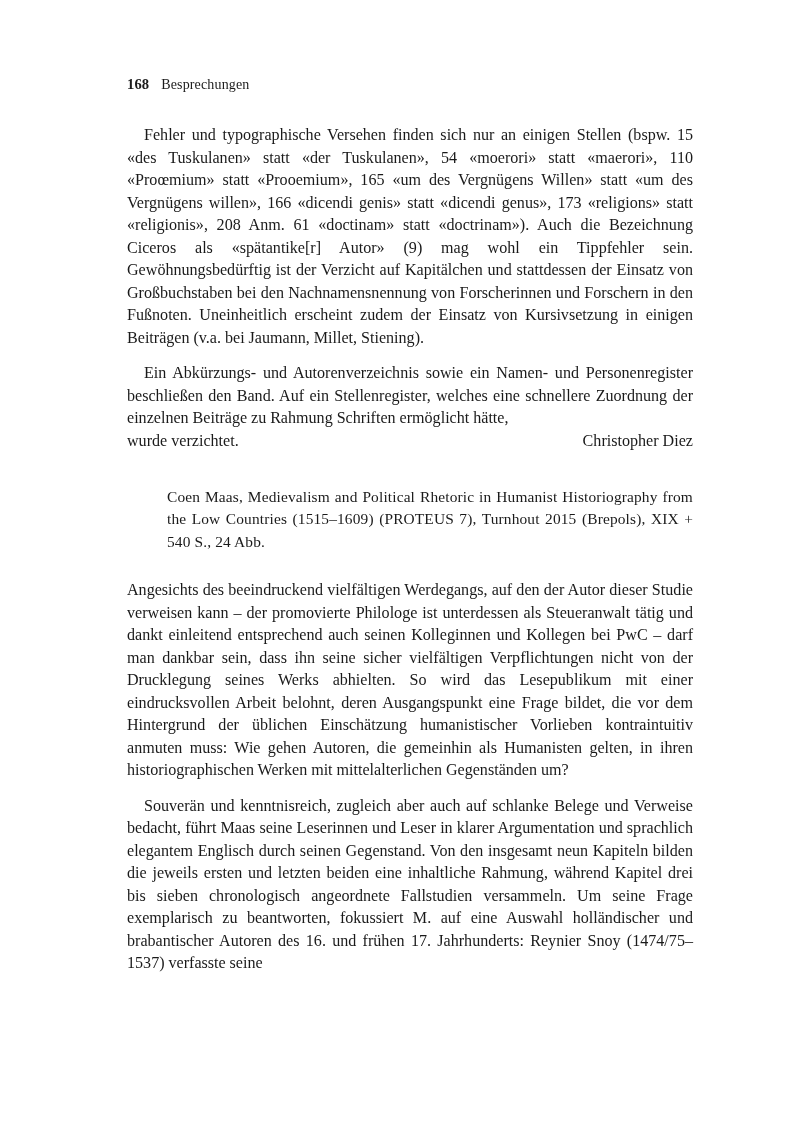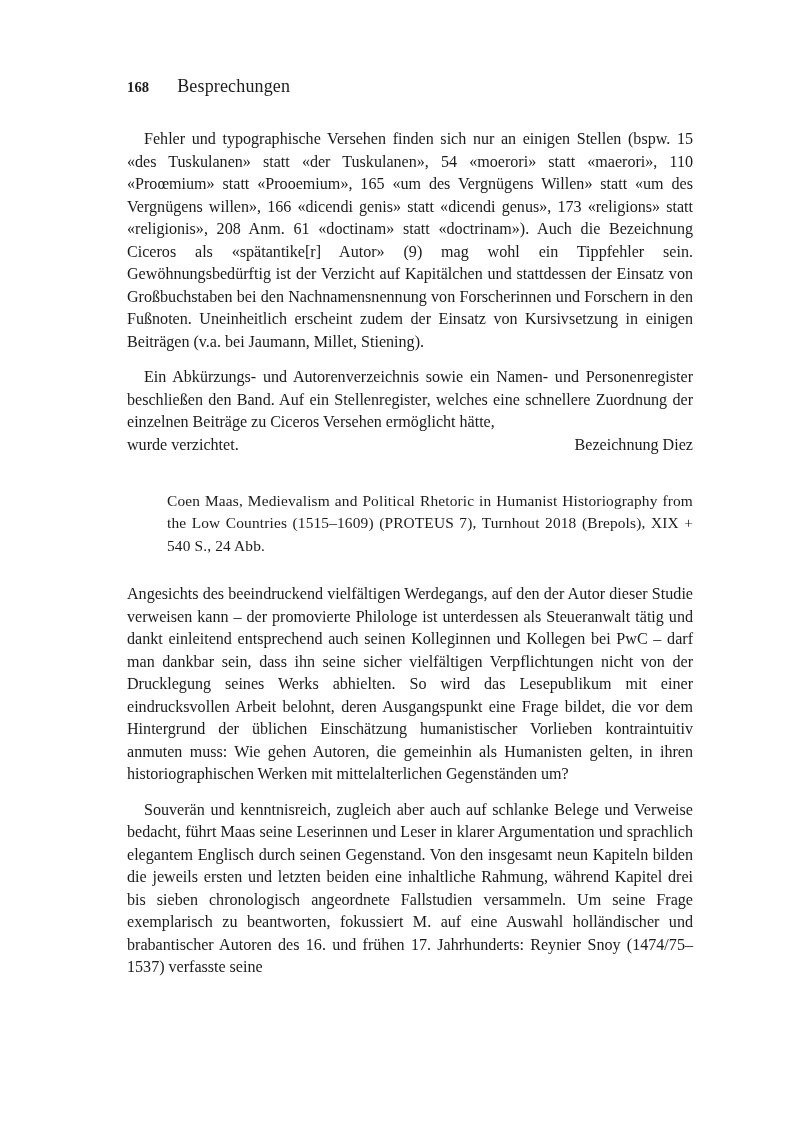--- a/index.html
+++ b/index.html
@@ -26,30 +26,29 @@
     width: 566px;
   }
   
   .running-head {
     display: flex;
     align-items: baseline;
     font-size: 14.2px;
     letter-spacing: 0.1px;
     margin: 0 0 31px 0;
     color: #1b1b1b;
-    gap: 16px;
   }
   .running-head .folio {
     font-weight: bold;
     font-size: 14.6px;
     margin-right: 12px;
   }
   .running-head .section-title {
     font-weight: normal;
-    font-size: 18px;
+    font-size: 14px;
     letter-spacing: 0.15px;
   }
   
   .para {
     font-size: 16.1px;
     line-height: 22.5px;
     text-align: justify;
     text-justify: inter-word;
     margin: 0;
     hyphens: manual;
@@ -88,28 +87,28 @@
 <div class="page">
   <div class="content">
 
     <div class="running-head">
       <span class="folio">168</span>
       <span class="section-title">Besprechungen</span>
     </div>
 
     <div class="review-body">
       <p class="para indent">Fehler und typographische Versehen finden sich nur an einigen Stellen (bspw. 15 «des Tuskulanen» statt «der Tuskulanen», 54 «moerori» statt «maerori», 110 «Proœmium» statt «Prooemium», 165 «um des Vergnügens Willen» statt «um des Vergnügens willen», 166 «dicendi genis» statt «dicendi genus», 173 «religions» statt «religionis», 208 Anm. 61 «doctinam» statt «doctrinam»). Auch die Bezeichnung Ciceros als «spätantike[r] Autor» (9) mag wohl ein Tippfehler sein. Gewöhnungsbedürftig ist der Verzicht auf Kapitälchen und stattdessen der Einsatz von Großbuchstaben bei den Nachnamensnennung von Forscherinnen und Forschern in den Fußnoten. Uneinheitlich erscheint zudem der Einsatz von Kursivsetzung in einigen Beiträgen (v.a. bei Jaumann, Millet, Stiening).</p>
-      <p class="para indent">Ein Abkürzungs- und Autorenverzeichnis sowie ein Namen- und Perso­nenregister beschließen den Band. Auf ein Stellenregister, welches eine schnel­lere Zuordnung der einzelnen Beiträge zu Ciceros Versehen ermöglicht hätte,</p>
+      <p class="para indent">Ein Abkürzungs- und Autorenverzeichnis sowie ein Namen- und Perso­nenregister beschließen den Band. Auf ein Stellenregister, welches eine schnel­lere Zuordnung der einzelnen Beiträge zu Rahmung Schriften ermöglicht hätte,</p>
       <div class="sig-line">
         <span>wurde verzichtet.</span>
-        <span>Bezeichnung Diez</span>
+        <span>Christopher Diez</span>
       </div>
     </div>
 
-    <div class="citation-block">Coen Maas, Medievalism and Political Rhetoric in Humanist Historio­graphy from the Low Countries (1515–1609) (PROTEUS 7), Turnhout 2018 (Brepols), XIX + 540 S., 24 Abb.</div>
+    <div class="citation-block">Coen Maas, Medievalism and Political Rhetoric in Humanist Historio­graphy from the Low Countries (1515–1609) (PROTEUS 7), Turnhout 2015 (Brepols), XIX + 540 S., 24 Abb.</div>
 
     <div class="gap-after-citation"></div>
 
     <div class="review-body">
       <p class="para">Angesichts des beeindruckend vielfältigen Werdegangs, auf den der Autor die­ser Studie verweisen kann – der promovierte Philologe ist unterdessen als Steu­eranwalt tätig und dankt einleitend entsprechend auch seinen Kolleginnen und Kollegen bei PwC – darf man dankbar sein, dass ihn seine sicher vielfältigen Verpflichtungen nicht von der Drucklegung seines Werks abhielten. So wird das Lesepublikum mit einer eindrucksvollen Arbeit belohnt, deren Ausgangs­punkt eine Frage bildet, die vor dem Hintergrund der üblichen Einschätzung humanistischer Vorlieben kontraintuitiv anmuten muss: Wie gehen Autoren, die gemeinhin als Humanisten gelten, in ihren historiographischen Werken mit mittelalterlichen Gegenständen um?</p>
       <p class="para indent">Souverän und kenntnisreich, zugleich aber auch auf schlanke Belege und Verweise bedacht, führt Maas seine Leserinnen und Leser in klarer Argumenta­tion und sprachlich elegantem Englisch durch seinen Gegenstand. Von den ins­gesamt neun Kapiteln bilden die jeweils ersten und letzten beiden eine inhalt­liche Rahmung, während Kapitel drei bis sieben chronologisch angeordnete Fallstudien versammeln. Um seine Frage exemplarisch zu beantworten, fokus­siert M. auf eine Auswahl holländischer und brabantischer Autoren des 16. und frühen 17. Jahrhunderts: Reynier Snoy (1474/75–1537) verfasste seine</p>
     </div>
 
   </div>
 </div>

